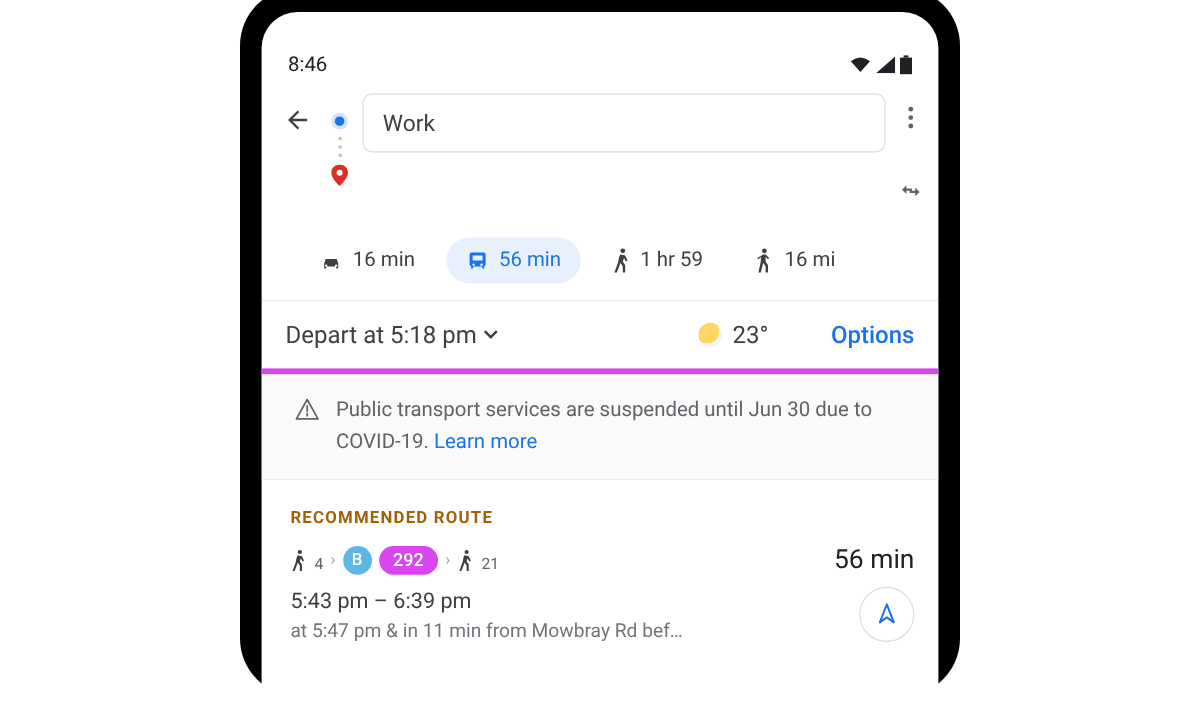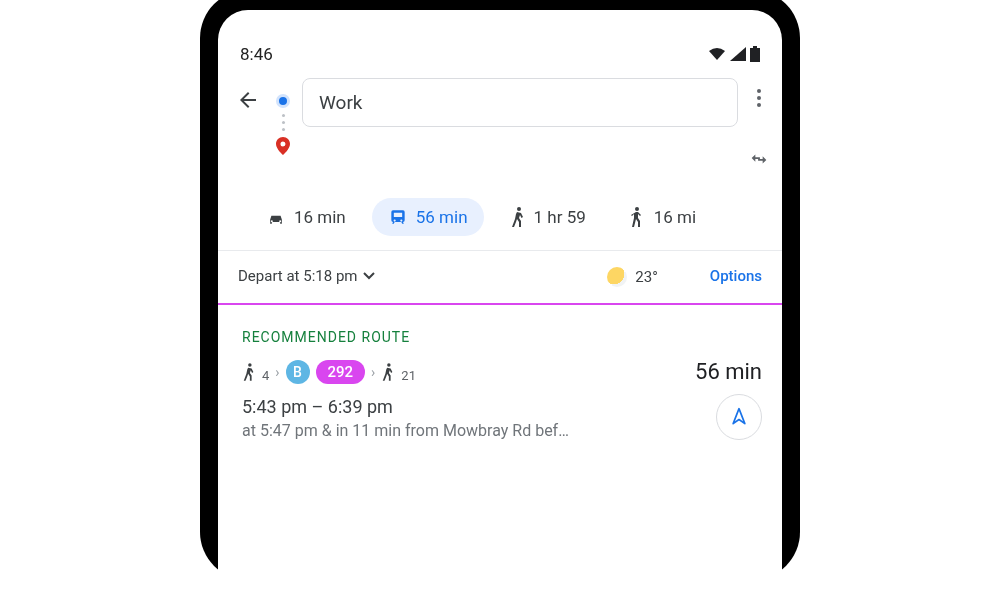--- a/index.html
+++ b/index.html
@@ -113,22 +113,22 @@
   }
   .mode-chip.active {
     background: #e8f0fe;
     color: #1a73e8;
   }
   .mode-chip .mi { font-size: 19px; }
   .depart-row {
     display: flex;
     align-items: flex-start;
     padding: 16px 20px;
-    border-bottom: 2px solid #d946ef;
-    font-size: 15px;
+    border-bottom: 5px solid #d946ef;
+    font-size: 20px;
     color: #3c4043;
   }
   .depart-row .depart { display: flex; align-items: center; gap: 6px; cursor: pointer; }
   .depart-row .weather { margin-left: auto; margin-right: 52px; display: flex; align-items: center; gap: 8px; }
   .depart-row .options { color: #1a73e8; cursor: pointer; font-weight: 500; }
   .alert {
     display: flex;
     gap: 14px;
     padding: 18px 20px 18px 28px;
     border-bottom: 1px solid #e8eaed;
@@ -136,22 +136,23 @@
     font-size: 17px;
     color: #5f6368;
     line-height: 1.5;
   }
   .alert .warn { color: #5f6368; font-size: 19px; flex-shrink: 0; padding-top: 2px; }
   .alert .learn { color: #1a73e8; cursor: pointer; }
   .section-header {
     padding: 24px 20px 10px 24px;
     font-size: 14px;
     letter-spacing: 1px;
-    color: #15803d;
+    color: #a16207;
     text-transform: uppercase;
+    font-weight: bold;
   }
   .route {
     padding: 4px 20px 10px 24px;
   }
   .route-line1 {
     display: flex;
     align-items: center;
     justify-content: space-between;
   }
   .route-steps {
@@ -322,20 +323,31 @@
             </svg>
         </span>
       </div>
       <div class="weather">
         <div class="sun-icon"></div>
         <span>23°</span>
       </div>
       <div class="options">Options</div>
     </div>
 
+    <div class="alert">
+      <span class="warn">
+        <svg width="20" height="18" viewBox="0 0 22 20">
+            <path d="M11 1L1 19h20L11 1zm0 6v5m0 2v2" stroke="#5f6368" stroke-width="1.6" fill="none" stroke-linecap="round" stroke-linejoin="round"></path>
+          </svg>
+      </span>
+      <div>
+        <span>Public transport services are suspended until Jun 30 due to COVID-19.</span>
+        <span class="learn">Learn more</span>
+      </div>
+    </div>
 
     <div class="section-header">Recommended Route</div>
 
     <div class="route">
       <div class="route-line1">
         <div class="route-steps">
           <span>
             <svg width="14" height="20" viewBox="0 0 16 22">
                 <circle cx="9" cy="3" r="2" fill="#3c4043"></circle>
                 <path d="M7 6l4 1 2 4-1.5 1L10 9l-1 3 2 3v6h-2v-5l-2-3-1 3-2 5H2l3-8 1-5z" fill="#3c4043"></path>

